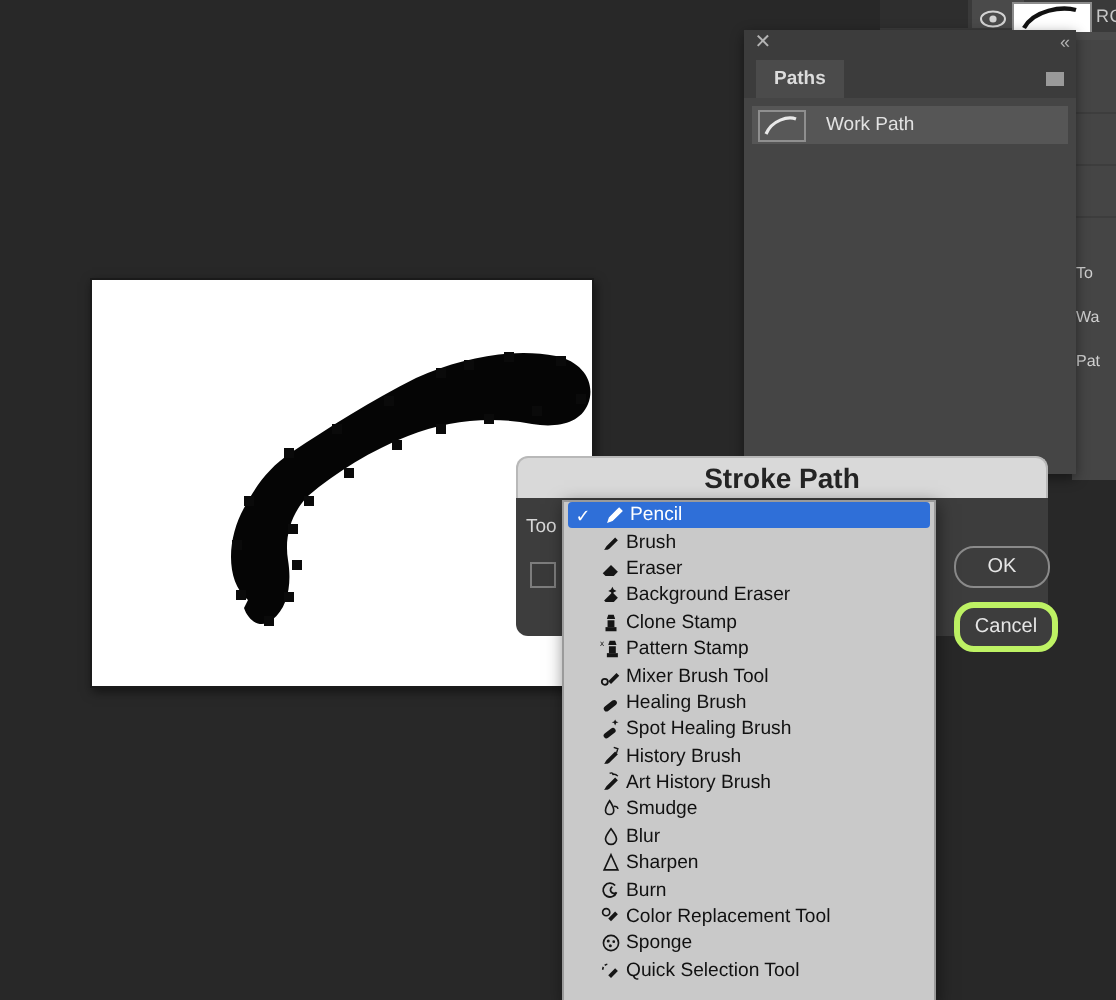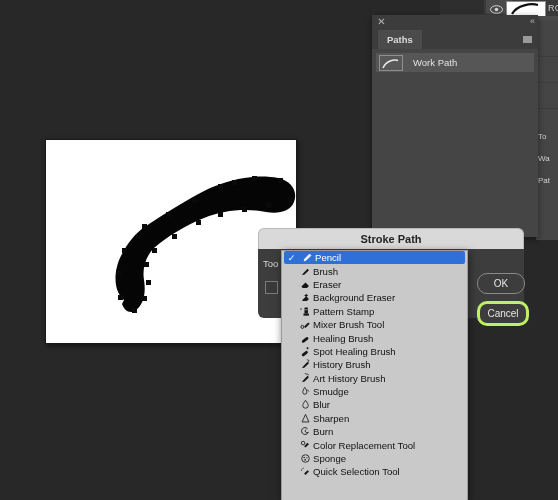--- a/index.html
+++ b/index.html
@@ -41,21 +41,21 @@
   #wp-label{margin-left:10px;font-size:9.5px;color:#e2e2e2;}
 
   
   #doc-window{left:45px;top:139px;width:250px;height:203px;background:#ffffff;border:1px solid #1a1a1a;box-shadow:1px 2px 5px rgba(0,0,0,.5);}
   #canvas-art{position:absolute;left:0;top:0;width:250px;height:203px;overflow:hidden;}
 
   
   #stroke-dialog{left:258px;top:228px;width:266px;height:90px;}
   #sd-titlebar{position:absolute;left:0;top:0;width:266px;height:21px;background:#d9d9d9;border-radius:6px 6px 0 0;
     display:flex;align-items:center;justify-content:center;border:1px solid #b8b8b8;border-bottom:none;box-sizing:border-box;}
-  #sd-title{font-size:11px;font-weight:bold;color:#242424;}
+  #sd-title{font-size:14px;font-weight:bold;color:#242424;}
   #sd-body{position:absolute;left:0;top:21px;width:266px;height:69px;background:#3d3d3d;border-radius:0 0 6px 6px;}
   #sd-tool-label{position:absolute;left:5px;top:9px;font-size:9.5px;color:#d6d6d6;white-space:nowrap;}
   #sd-checkbox{position:absolute;left:7px;top:32px;width:11px;height:11px;border:1px solid #7d7d7d;background:#3a3a3a;cursor:pointer;}
   #sd-ok{position:absolute;left:219px;top:24px;width:46px;height:19px;border:1px solid #8a8a8a;border-radius:10px;background:#3d3d3d;
     color:#e6e6e6;font-size:10px;display:flex;align-items:center;justify-content:center;cursor:pointer;}
   #sd-cancel{position:absolute;left:219px;top:52px;width:46px;height:19px;border:3px solid #bef264;border-radius:10px;background:#3d3d3d;
     color:#e6e6e6;font-size:10px;display:flex;align-items:center;justify-content:center;cursor:pointer;}
 
   
   #tool-dropdown{left:281px;top:250px;width:185px;height:250px;background:#c9c9c9;
@@ -211,20 +211,31 @@
           <path d="M3 12l6-6 4 4-3 3H4z" fill="#151515"></path>
           <path d="M9 2l1 2 2 1-2 1-1 2-1-2-2-1 2-1z" fill="#151515"></path>
         </svg>
       </span>
       <span class="lbl">Background Eraser</span>
     </div>
     <div class="dd-item">
       <span class="chk"></span>
       <span class="ico">
         <svg width="11" height="11" viewBox="0 0 16 16">
+          <rect x="4" y="11" width="8" height="3" fill="#151515"></rect>
+          <rect x="5.5" y="6" width="5" height="5" fill="#151515"></rect>
+          <path d="M5 5h6l-1-3H6z" fill="#151515"></path>
+        </svg>
+      </span>
+      <span class="lbl">Clone Stamp</span>
+    </div>
+    <div class="dd-item">
+      <span class="chk"></span>
+      <span class="ico">
+        <svg width="11" height="11" viewBox="0 0 16 16">
           <rect x="5" y="11" width="8" height="3" fill="#151515"></rect>
           <rect x="6.5" y="6" width="5" height="5" fill="#151515"></rect>
           <path d="M6 5h6l-1-3H7z" fill="#151515"></path>
           <text x="0" y="6" font-size="6" fill="#151515">x</text>
         </svg>
       </span>
       <span class="lbl">Pattern Stamp</span>
     </div>
     <div class="dd-item">
       <span class="chk"></span>

